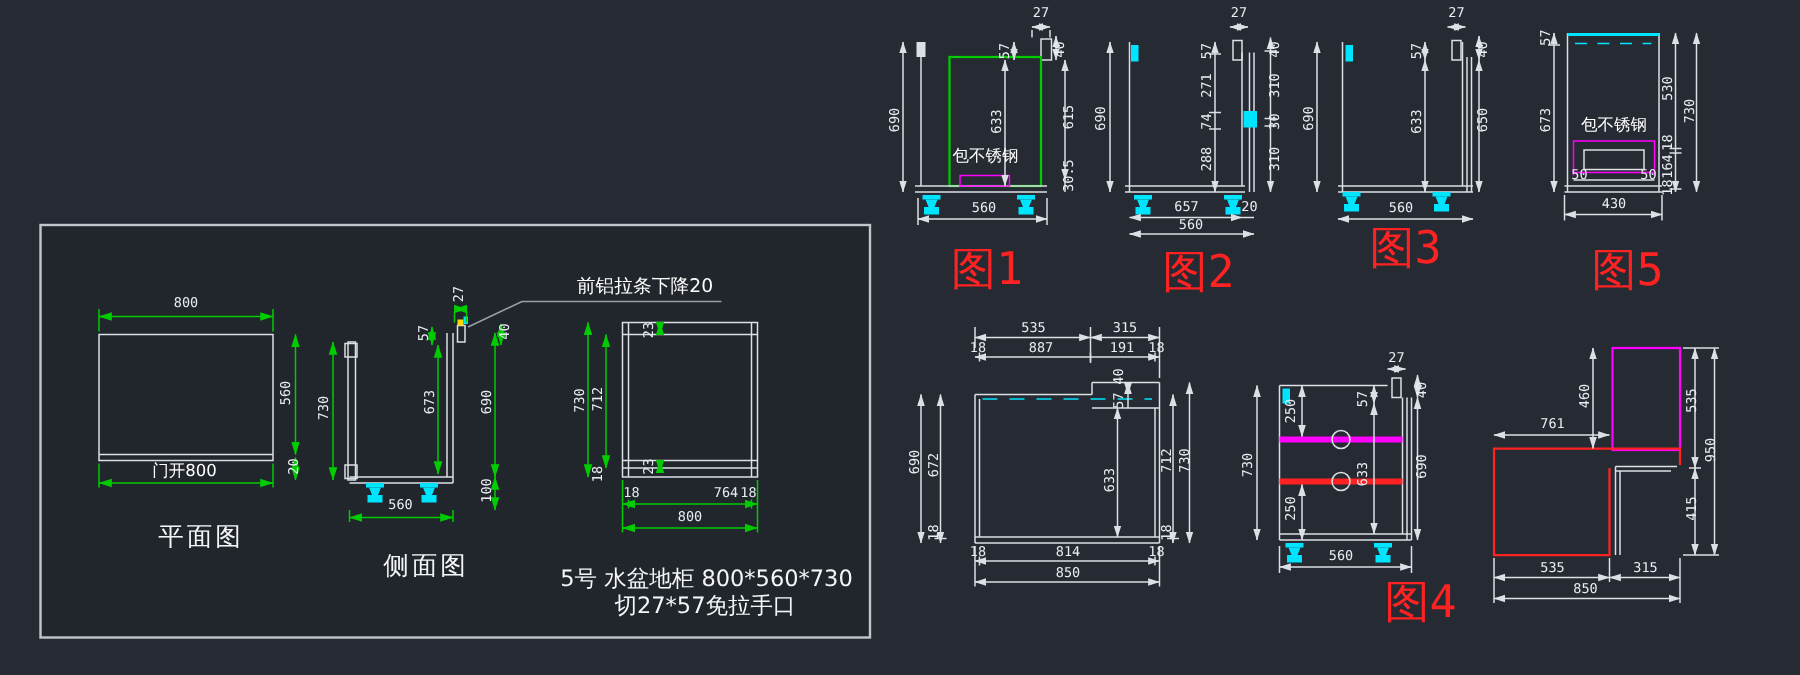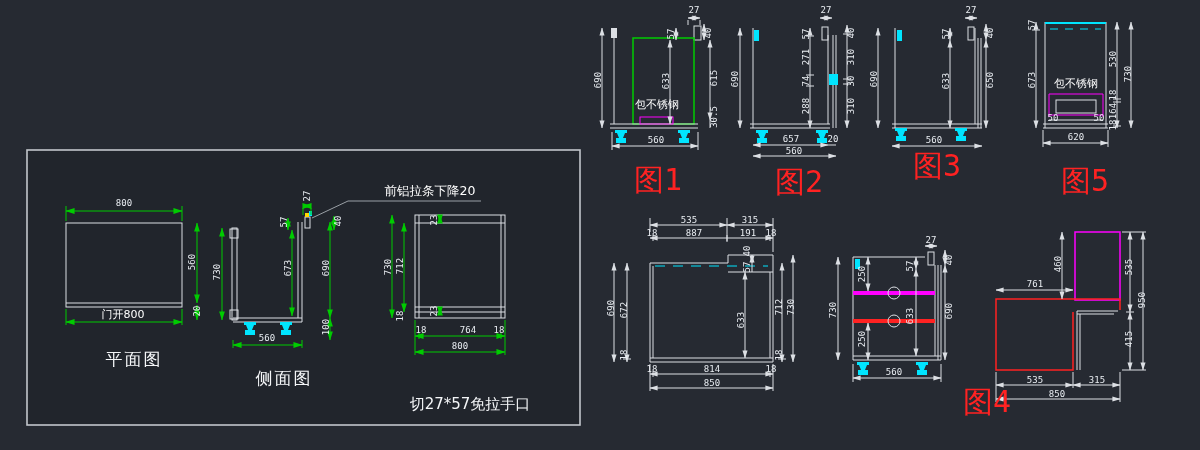--- a/index.html
+++ b/index.html
@@ -309,23 +309,24 @@
 <div class="lbl" style="left:267px;top:338px">560</div>
 <div class="lbl title" style="left:284px;top:378px">侧面图</div>
 <div class="lbl callout" style="left:430px;top:191px">前铝拉条下降20</div>
 
 <div class="lbl v" style="left:388px;top:267px">730</div>
 <div class="lbl v" style="left:400px;top:266px">712</div>
 <div class="lbl v" style="left:400px;top:316px">18</div>
 <div class="lbl v" style="left:434px;top:220px">23</div>
 <div class="lbl v" style="left:434px;top:311px">23</div>
 <div class="lbl" style="left:421px;top:330px">18</div>
-<div class="lbl" style="left:468px;top:330px">764</div>
+<div class="lbl" style="left:484px;top:330px">764</div>
 <div class="lbl" style="left:499px;top:330px">18</div>
 <div class="lbl" style="left:460px;top:346px">800</div>
+<div class="lbl cap" style="left:471px;top:386px">5号 水盆地柜 800*560*730</div>
 <div class="lbl cap" style="left:470px;top:404px">切27*57免拉手口</div>
 
 <div class="lbl" style="left:694px;top:10px">27</div>
 <div class="lbl v" style="left:671px;top:34px">57</div>
 <div class="lbl v" style="left:708px;top:33px">40</div>
 <div class="lbl v" style="left:598px;top:80px">690</div>
 <div class="lbl v" style="left:666px;top:81px">633</div>
 <div class="lbl v" style="left:714px;top:78px">615</div>
 <div class="lbl v" style="left:714px;top:117px">30.5</div>
 <div class="lbl cn" style="left:657px;top:104px">包不锈钢</div>
@@ -359,21 +360,21 @@
 <div class="lbl v" style="left:1032px;top:25px">57</div>
 <div class="lbl v" style="left:1032px;top:80px">673</div>
 <div class="lbl v" style="left:1113px;top:59px">530</div>
 <div class="lbl v" style="left:1113px;top:95px">18</div>
 <div class="lbl v" style="left:1113px;top:111px">164</div>
 <div class="lbl v" style="left:1113px;top:125px">18</div>
 <div class="lbl v" style="left:1128px;top:74px">730</div>
 <div class="lbl cn" style="left:1076px;top:83px">包不锈钢</div>
 <div class="lbl" style="left:1053px;top:118px">50</div>
 <div class="lbl" style="left:1099px;top:118px">50</div>
-<div class="lbl" style="left:1076px;top:137px">620</div>
+<div class="lbl" style="left:1076px;top:137px">430</div>
 <div class="lbl fig" style="left:1085px;top:181px">图5</div>
 
 <div class="lbl" style="left:689px;top:220px">535</div>
 <div class="lbl" style="left:750px;top:220px">315</div>
 <div class="lbl" style="left:652px;top:233px">18</div>
 <div class="lbl" style="left:694px;top:233px">887</div>
 <div class="lbl" style="left:748px;top:233px">191</div>
 <div class="lbl" style="left:771px;top:233px">18</div>
 <div class="lbl v" style="left:747px;top:251px">40</div>
 <div class="lbl v" style="left:747px;top:267px">57</div>
@@ -391,21 +392,21 @@
 
 <div class="lbl" style="left:931px;top:240px">27</div>
 <div class="lbl v" style="left:910px;top:266px">57</div>
 <div class="lbl v" style="left:949px;top:260px">40</div>
 <div class="lbl v" style="left:833px;top:310px">730</div>
 <div class="lbl v" style="left:862px;top:274px">250</div>
 <div class="lbl v" style="left:862px;top:339px">250</div>
 <div class="lbl v" style="left:910px;top:316px">633</div>
 <div class="lbl v" style="left:949px;top:311px">690</div>
 <div class="lbl" style="left:894px;top:372px">560</div>
-<div class="lbl fig" style="left:987px;top:402px">图4</div>
+<div class="lbl fig" style="left:947px;top:402px">图4</div>
 
 <div class="lbl v" style="left:1058px;top:264px">460</div>
 <div class="lbl" style="left:1035px;top:284px">761</div>
 <div class="lbl v" style="left:1129px;top:267px">535</div>
 <div class="lbl v" style="left:1142px;top:300px">950</div>
 <div class="lbl v" style="left:1129px;top:339px">415</div>
 <div class="lbl" style="left:1035px;top:380px">535</div>
 <div class="lbl" style="left:1097px;top:380px">315</div>
 <div class="lbl" style="left:1057px;top:394px">850</div>
 

